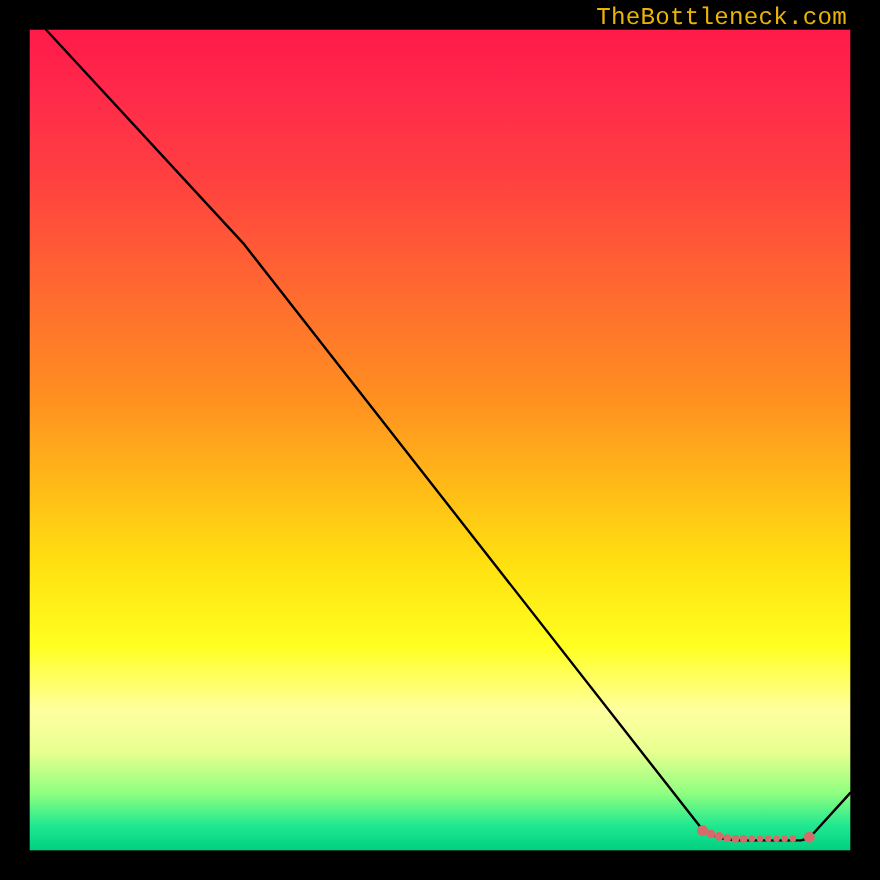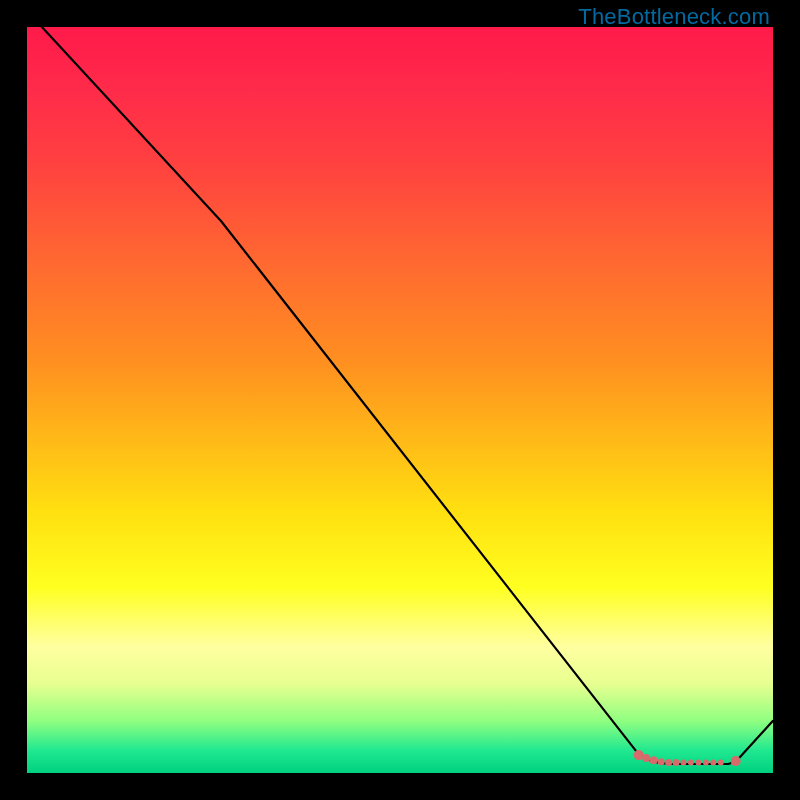--- a/index.html
+++ b/index.html
@@ -29,24 +29,24 @@
       #e8ff90 88%,
       #90ff80 93%,
       #20e890 97%,
       #00d080 100%
     );
   }
   .watermark {
     position: absolute;
     top: 4px;
     right: 30px;
-    font-family: Liberation Sans, sans-serif;
+    font-family: Liberation Mono, monospace;
     font-size: 22px;
     font-weight: 500;
-    color: #0369a1;
+    color: #eab308;
     letter-spacing: 0.2px;
   }
   svg.overlay {
     position: absolute;
     left: 27px;
     top: 27px;
     width: 746px;
     height: 746px;
     overflow: visible;
   }

